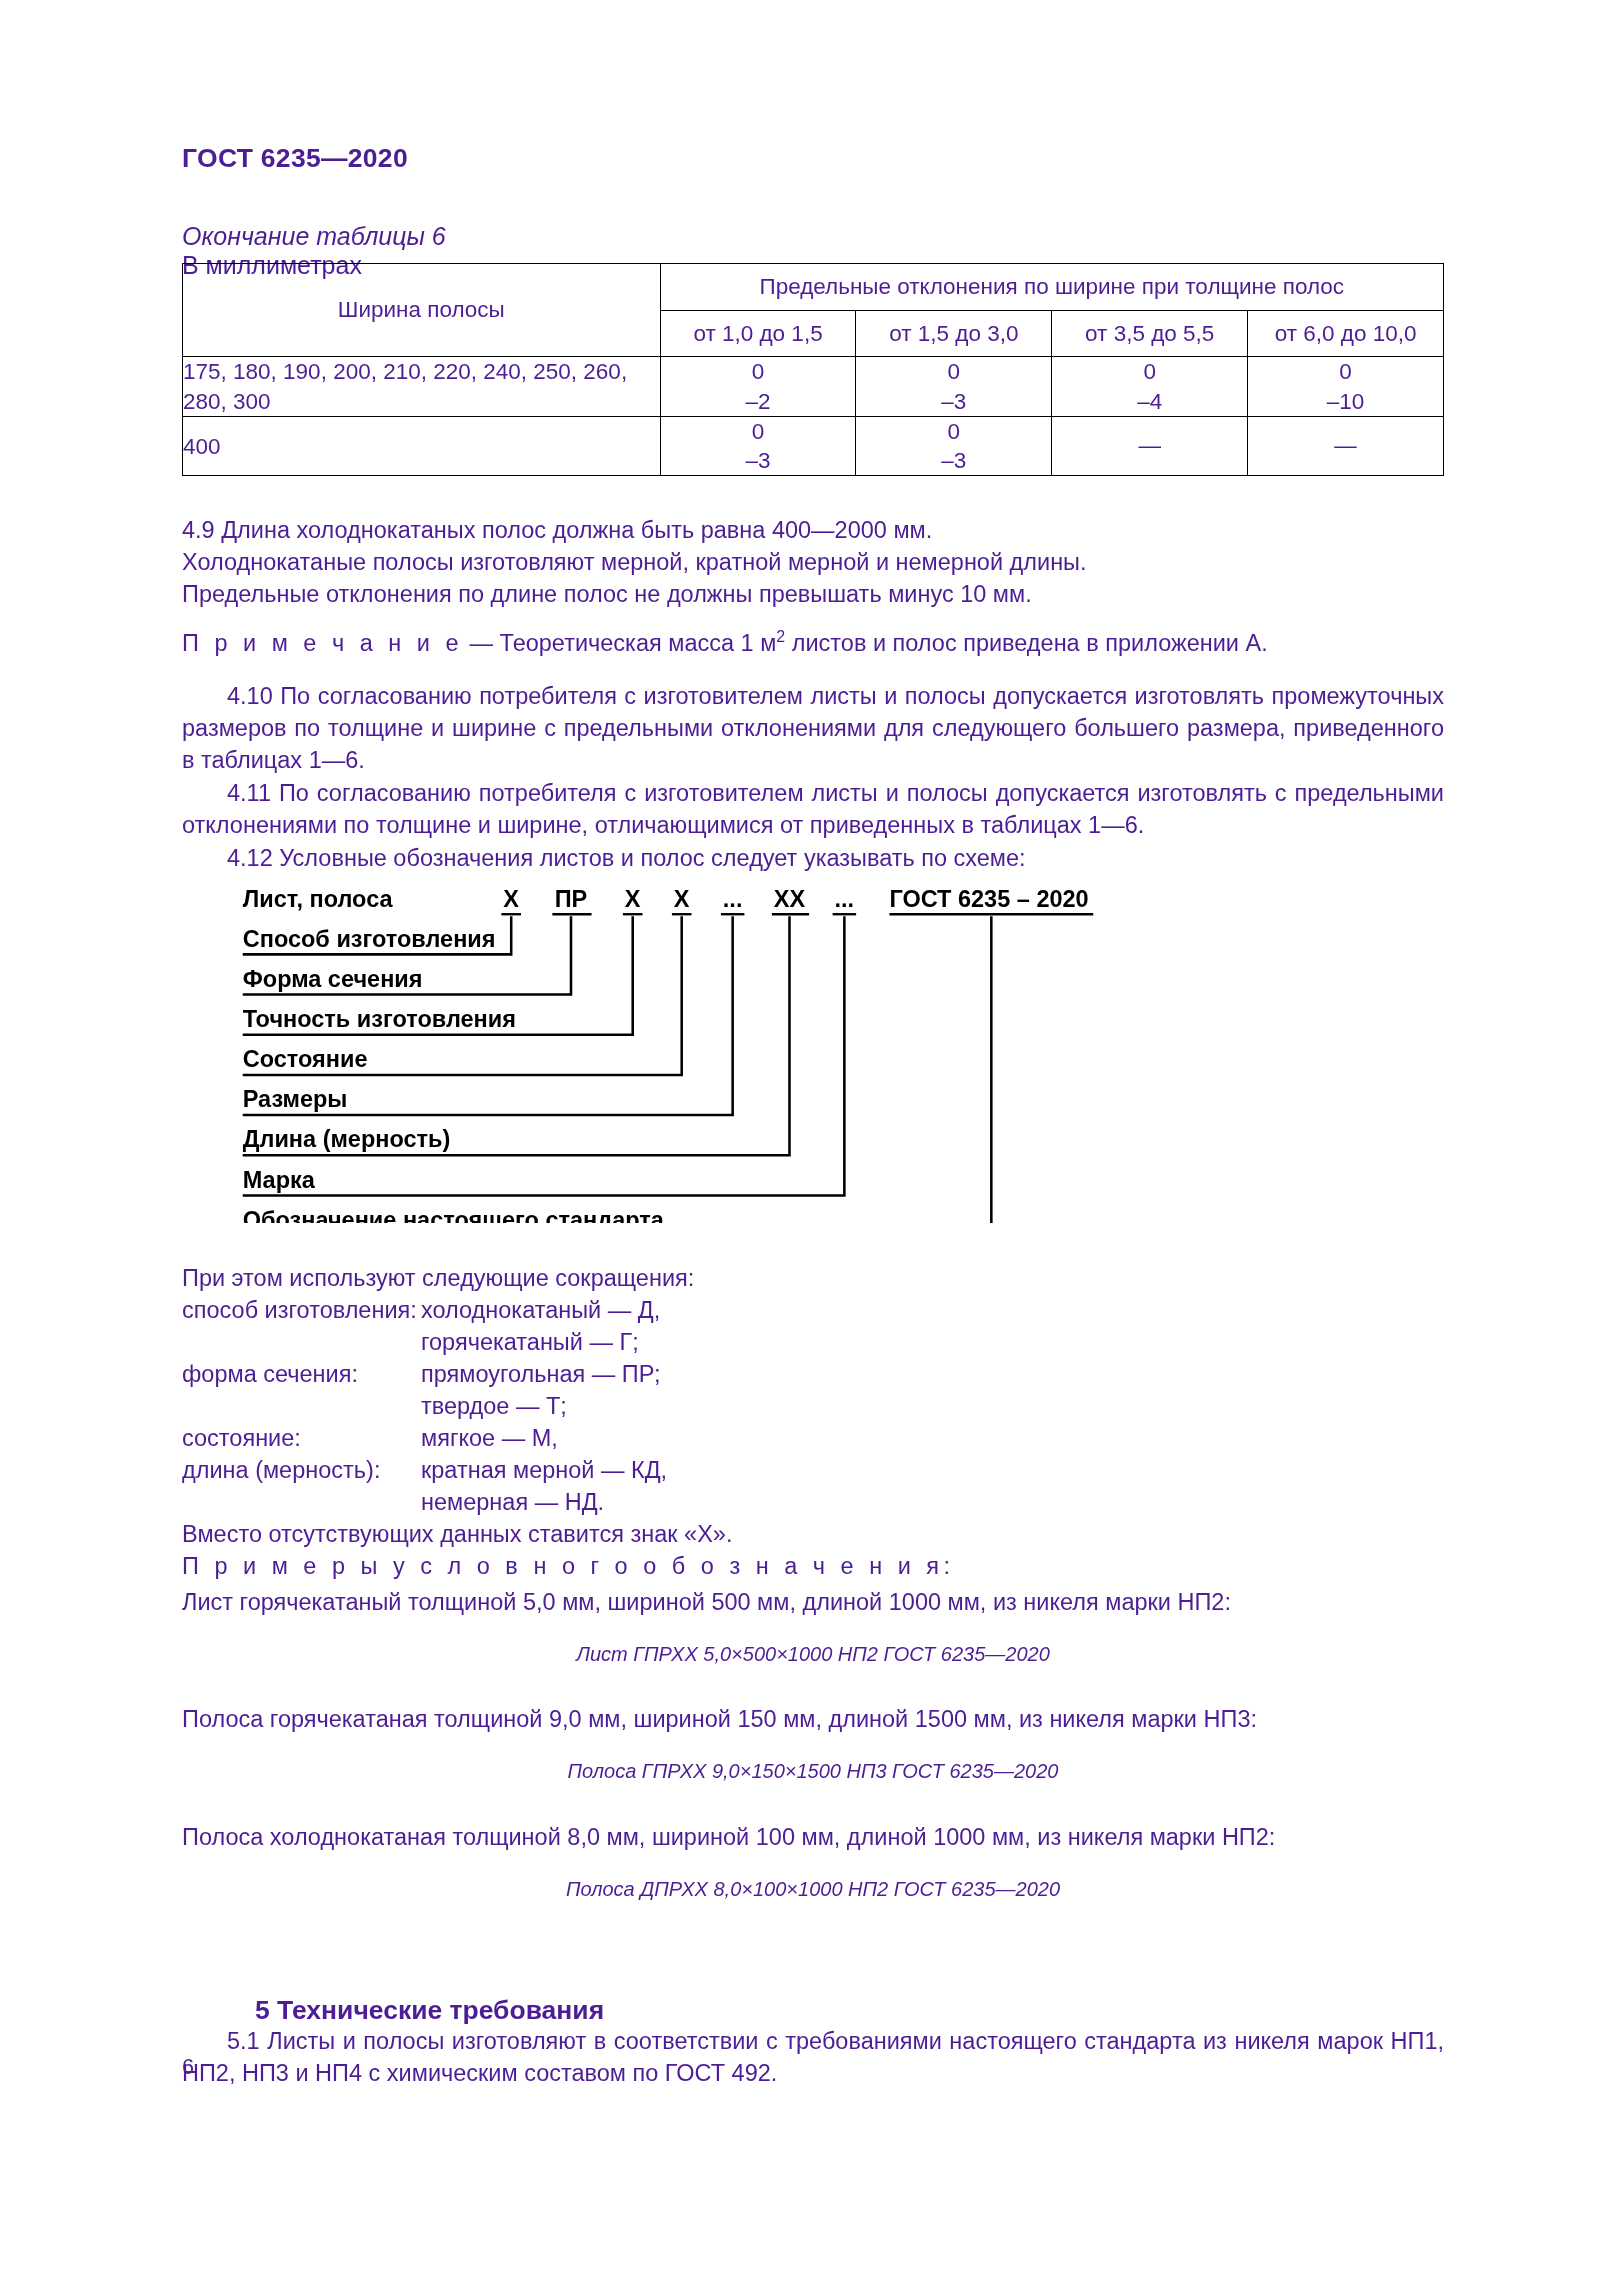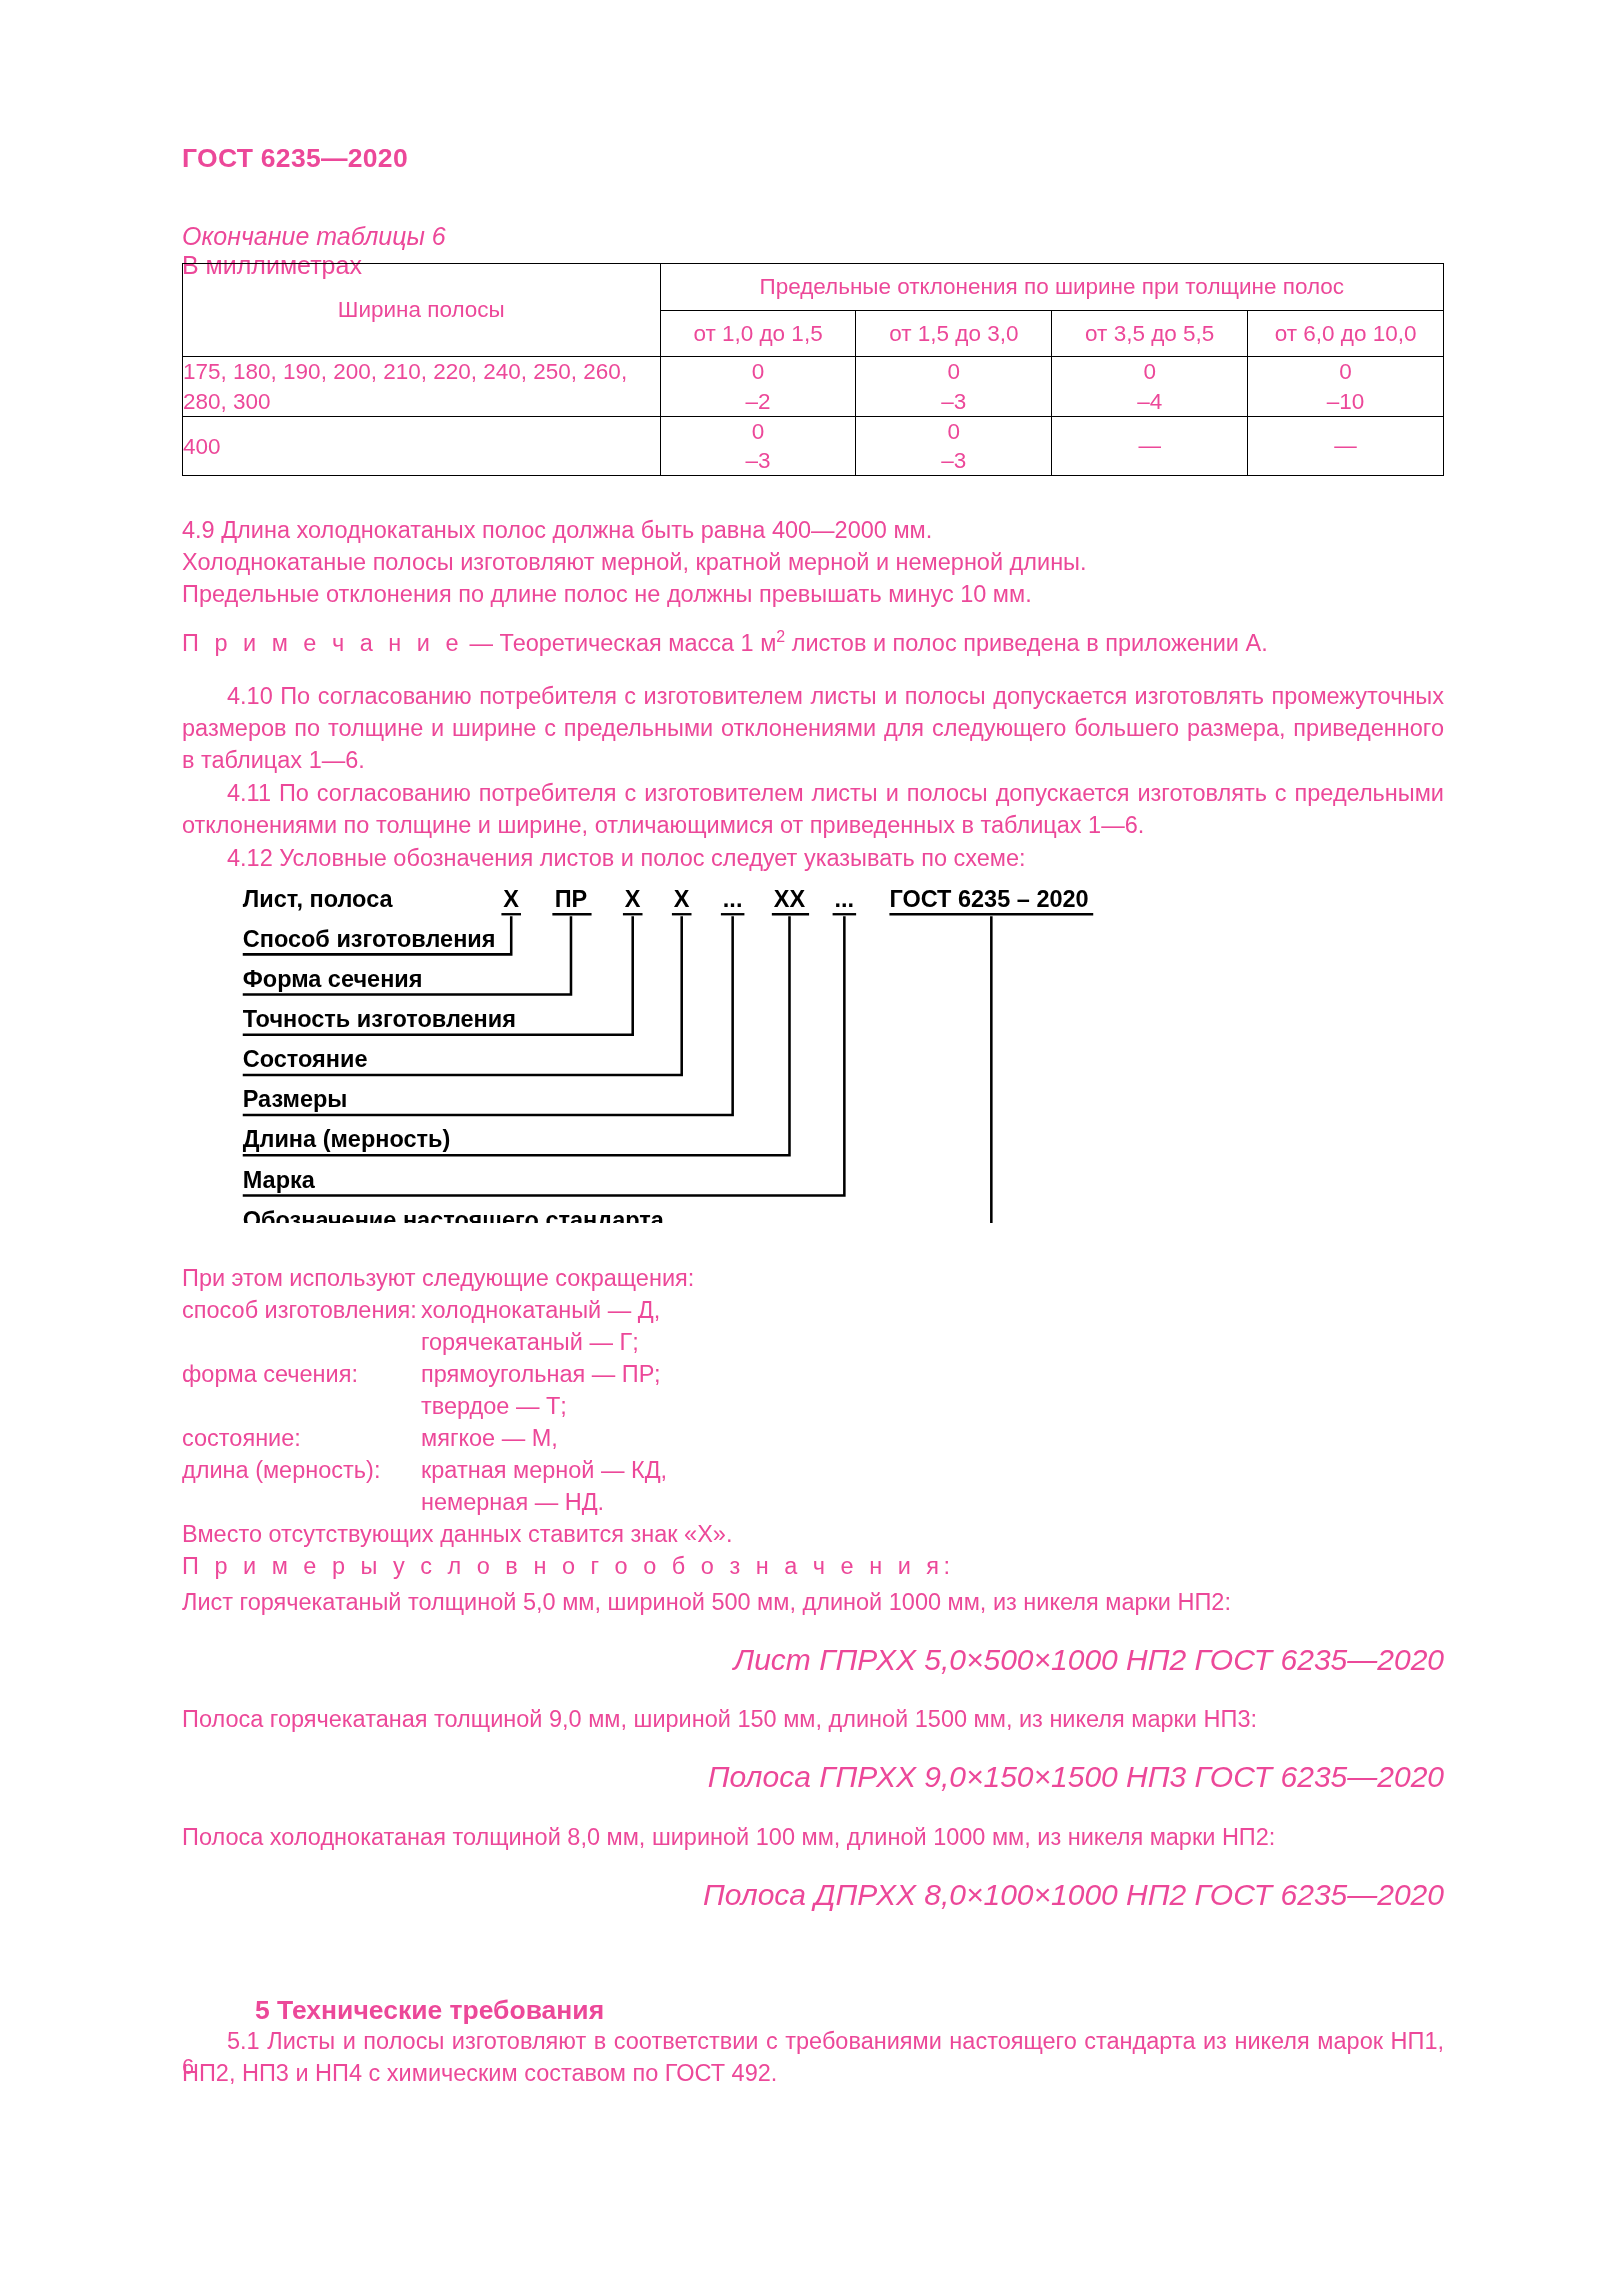--- a/index.html
+++ b/index.html
@@ -6,21 +6,21 @@
     margin: 0;
     padding: 0;
     background: #ffffff;
   }
   .page {
     position: relative;
     width: 1621px;
     height: 2293px;
     background: #ffffff;
     font-family: "Liberation Sans", sans-serif;
-    color: #ec4899;
+    color: #4c1d95;
     box-sizing: border-box;
     overflow: hidden;
   }
 
   
   .doc-header {
     position: absolute;
     left: 182px;
     top: 143px;
     font-size: 26.5px;
@@ -135,23 +135,23 @@
     position: absolute;
     left: 182px;
     width: 1262px;
     font-size: 23.5px;
     line-height: 32px;
   }
   .ex-desig {
     position: absolute;
     left: 182px;
     width: 1262px;
-    text-align: right;
+    text-align: center;
     font-style: italic;
-    font-size: 30px;
+    font-size: 20px;
   }
 
   
   .sect-head {
     position: absolute;
     left: 255px;
     font-size: 26.5px;
     font-weight: bold;
     margin-top: 36px;
   }

